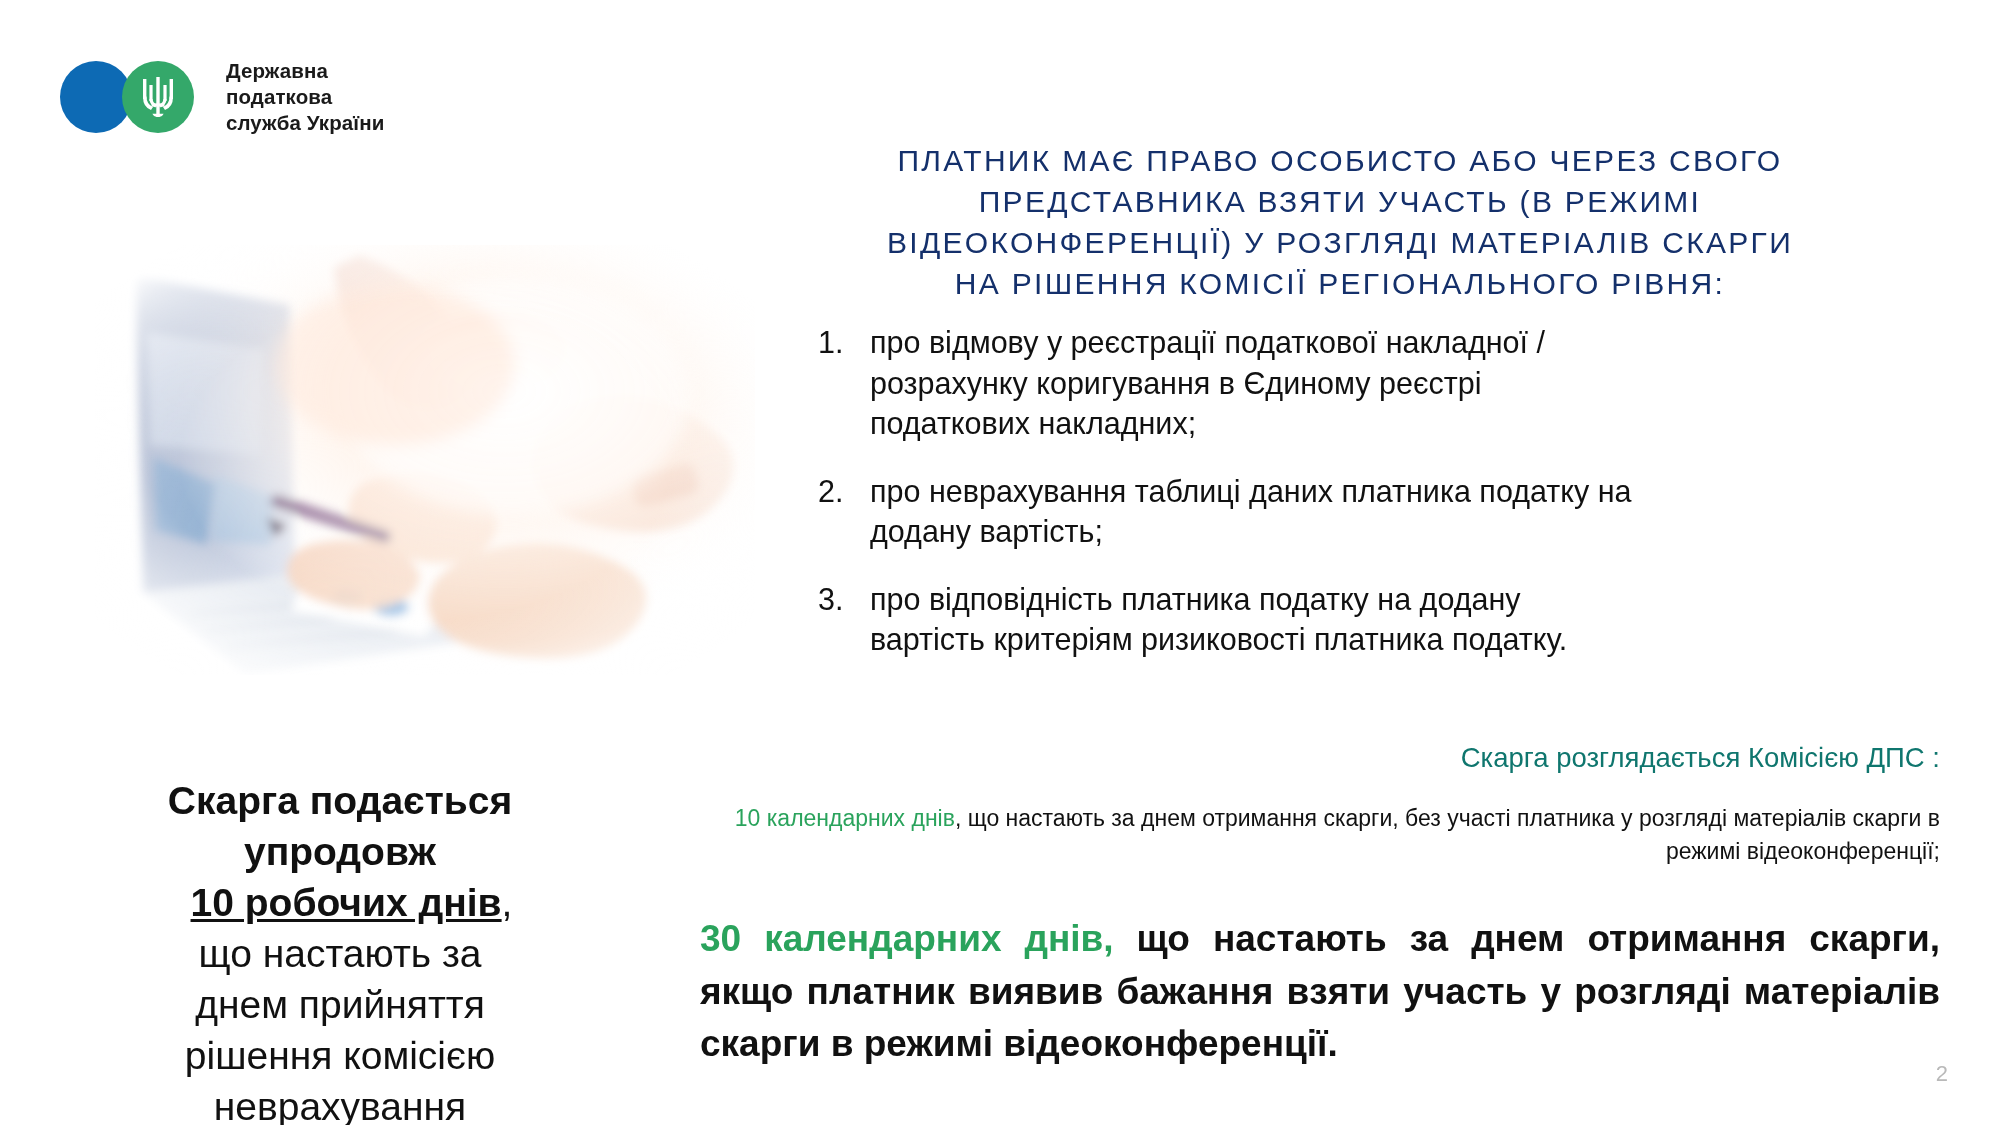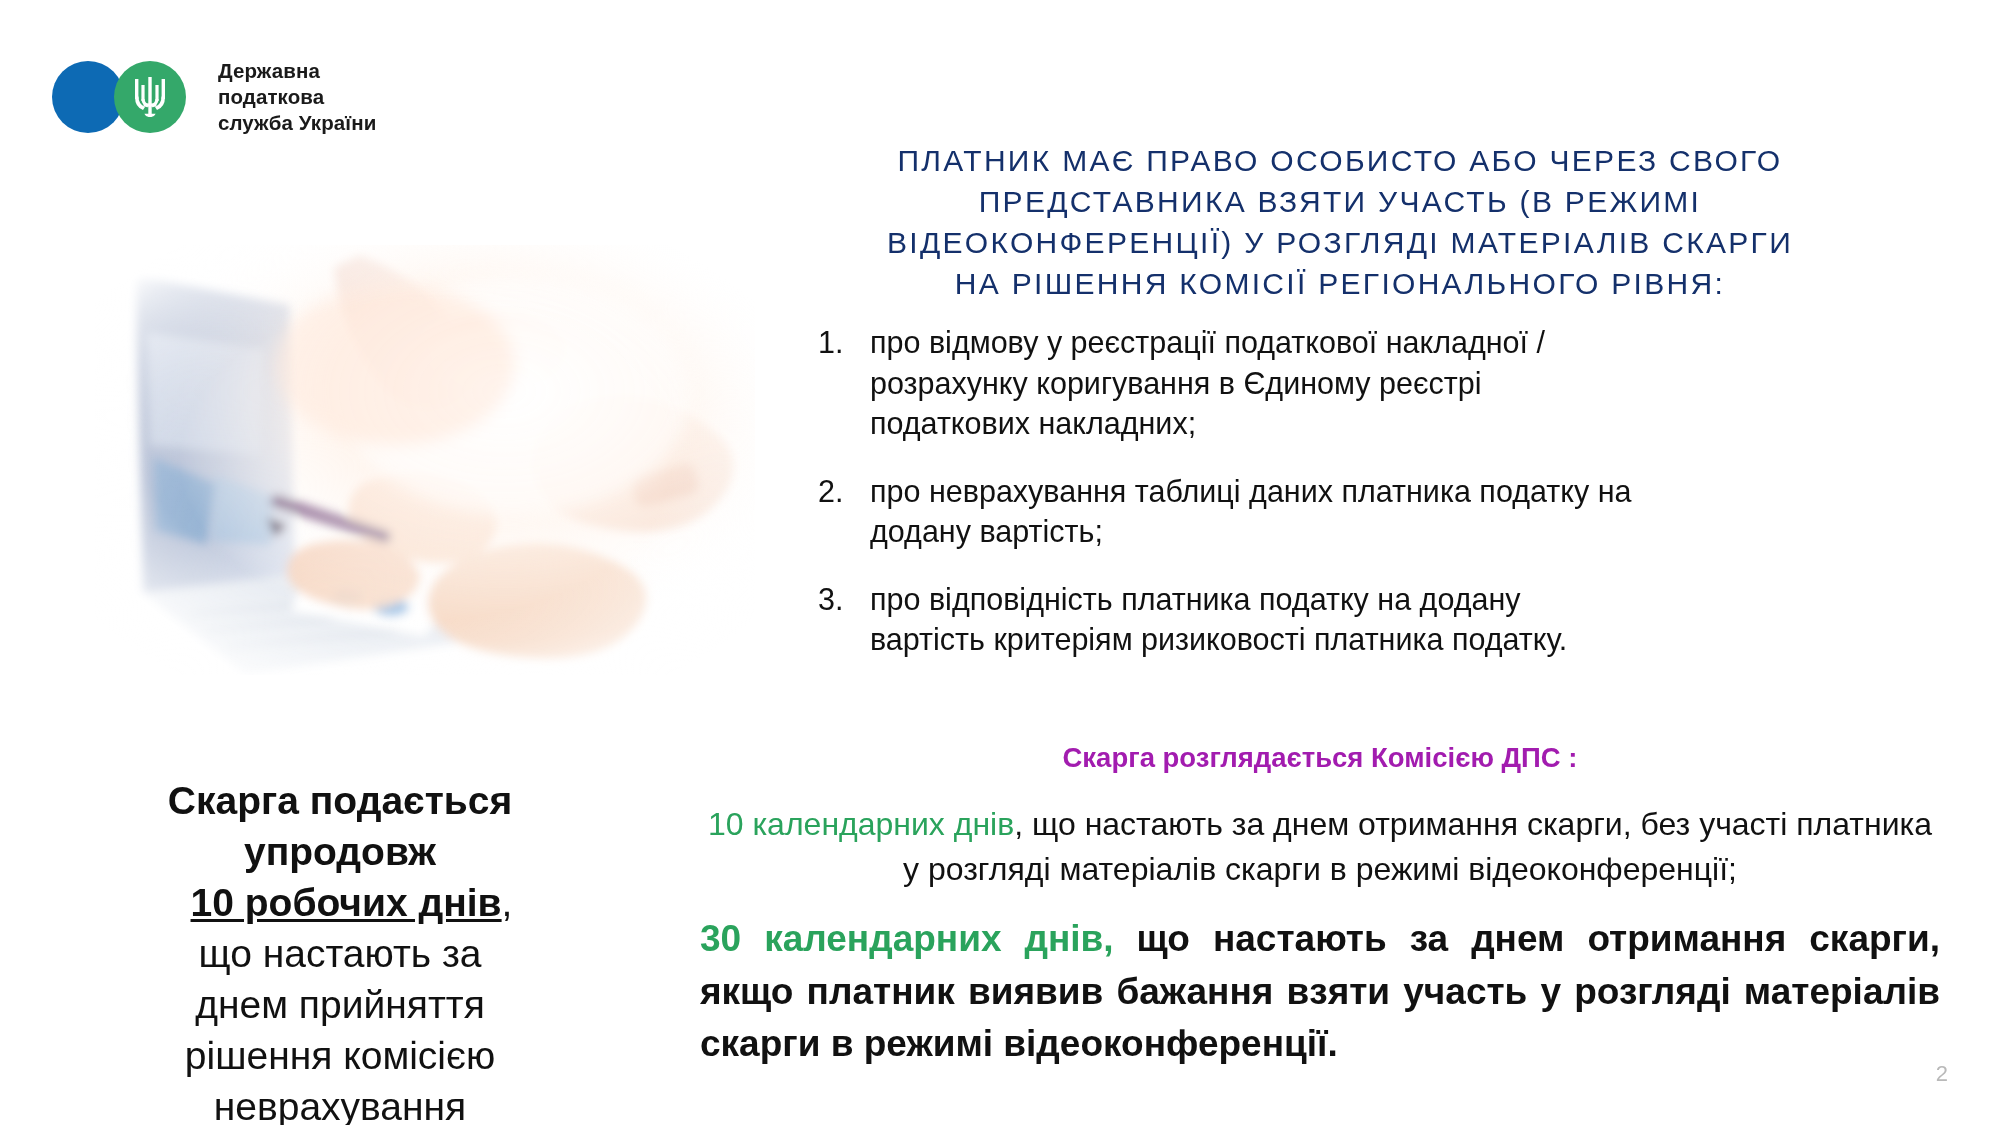--- a/index.html
+++ b/index.html
@@ -14,21 +14,21 @@
 
   body {
     position: relative;
     font-family: "Liberation Sans", "DejaVu Sans", sans-serif;
     color: #111111;
   }
 
   
   #logo-block {
     position: absolute;
-    left: 52px;
+    left: 60px;
     top: 58px;
     display: flex;
     align-items: center;
     gap: 14px;
   }
   .logo-marks {
     position: relative;
     width: 152px;
     height: 72px;
   }
@@ -124,34 +124,34 @@
   }
   #left-note .b { font-weight: bold; }
   #left-note .bu { font-weight: bold; text-decoration: underline; text-underline-offset: 3px; margin-left: 23px; }
 
   
   #right-heading {
     position: absolute;
     left: 700px;
     top: 742px;
     width: 1240px;
-    text-align: center;
+    text-align: right;
     font-size: 27.5px;
-    font-weight: bold;
-    color: #a21caf;
+    font-weight: normal;
+    color: #0f766e;
   }
   #para-1 {
     position: absolute;
     left: 700px;
     top: 802px;
     width: 1240px;
-    font-size: 32px;
+    font-size: 23px;
     line-height: 1.42;
     color: #111111;
-    text-align: center;
+    text-align: right;
   }
   #para-2 {
     position: absolute;
     left: 700px;
     top: 913px;
     width: 1240px;
     font-size: 37px;
     line-height: 1.42;
     color: #111111;
     text-align: justify;

